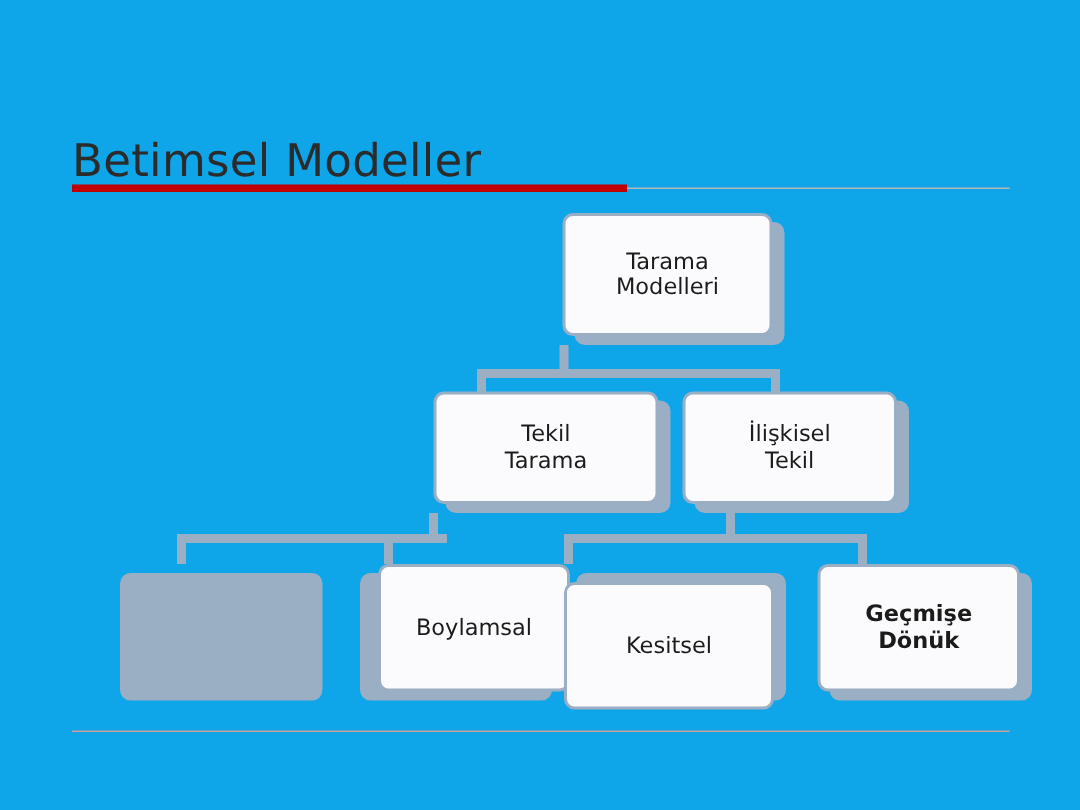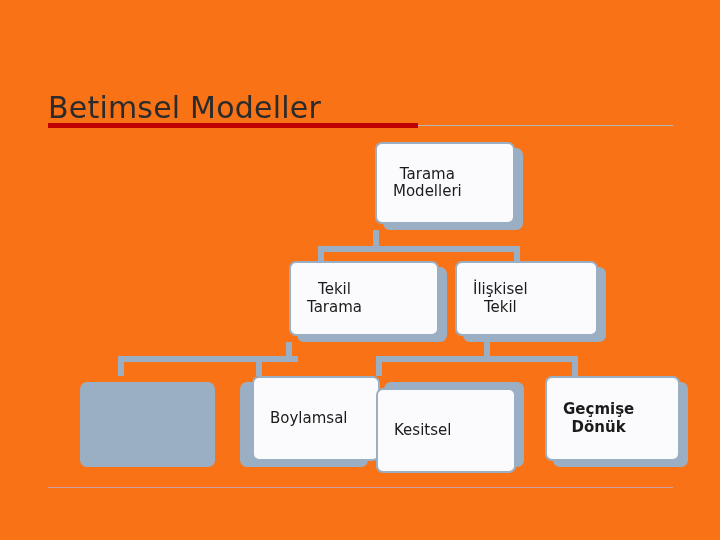--- a/index.html
+++ b/index.html
@@ -10,21 +10,21 @@
     width: 720px;
     height: 540px;
     background: #ffffff;
     font-family: "DejaVu Sans", sans-serif;
     overflow: hidden;
   }
   #slide {
     position: relative;
     width: 720px;
     height: 540px;
-    background: #f97316;
+    background: #0ea5e9;
   }
 
   
   #title {
     position: absolute;
     left: 48px;
     top: 70px;
     font-size: 30px;
     color: #2b2b2b;
     font-weight: normal;
@@ -69,26 +69,26 @@
   }
 
   .node {
     position: absolute;
     box-sizing: border-box;
     background: #fbfbfd;
     border: 2px solid #9aaec4;
     border-radius: 7px;
     display: flex;
     align-items: center;
+    justify-content: center;
     text-align: center;
     color: #1b1b1b;
     font-size: 15px;
     line-height: 1.15;
     z-index: 3;
-    padding-left: 16px;
   }
   
   .shadow {
     position: absolute;
     background: #9aaec4;
     border-radius: 7px;
     z-index: 2;
   }
   .connector {
     position: absolute;

